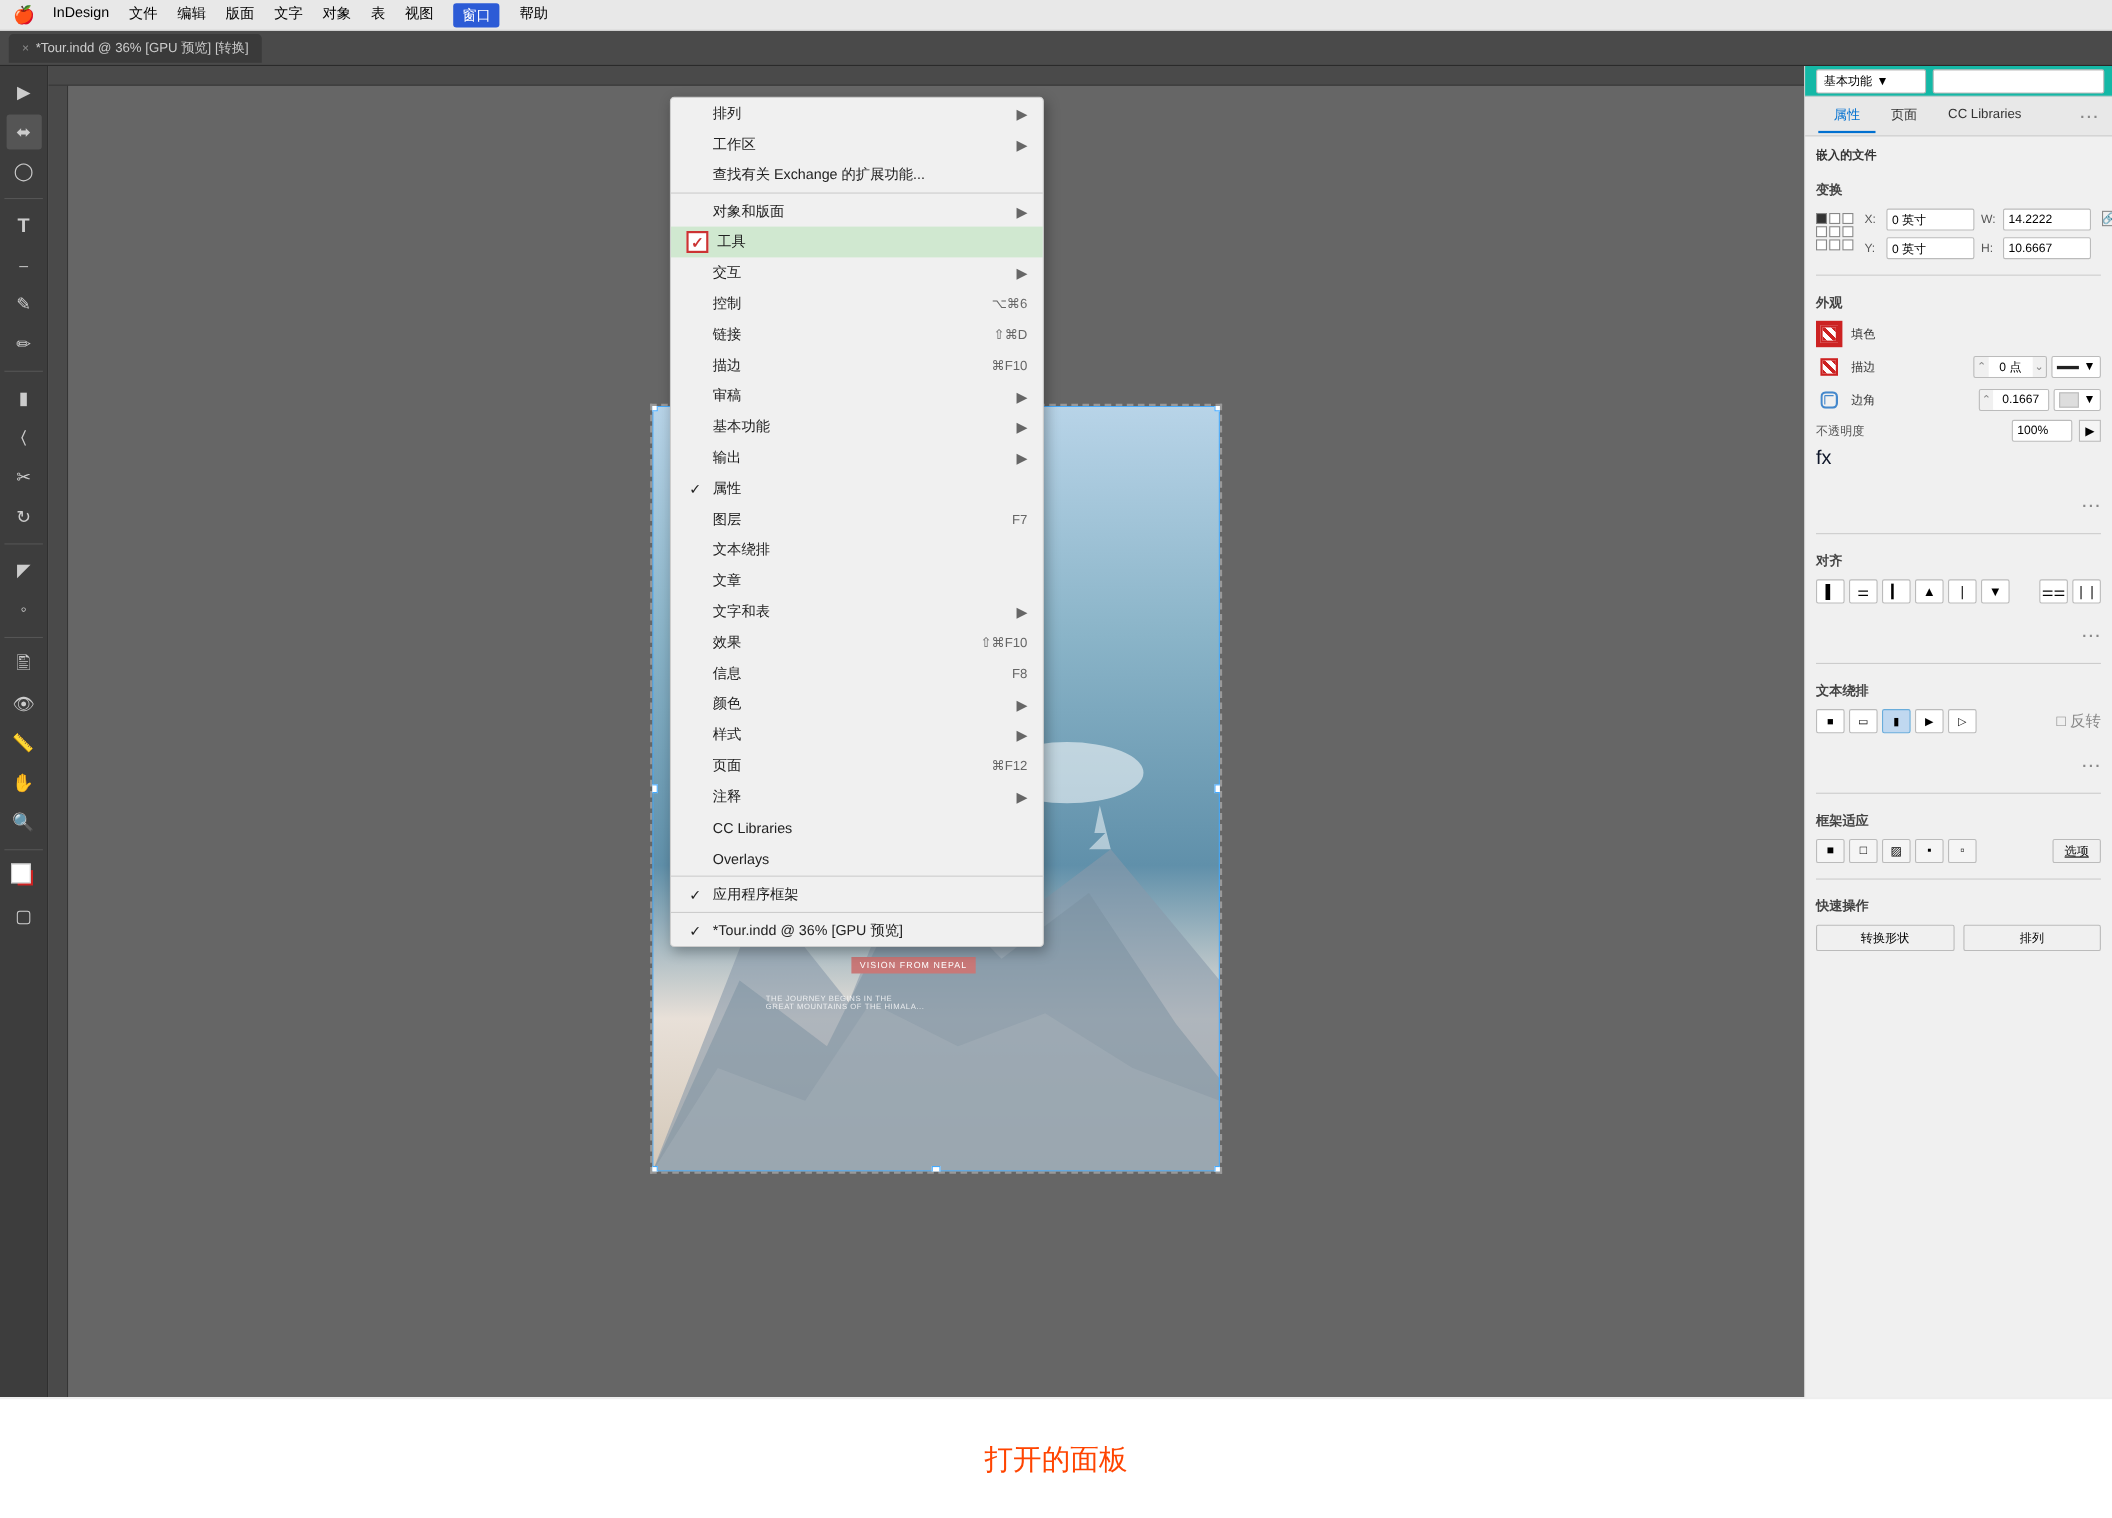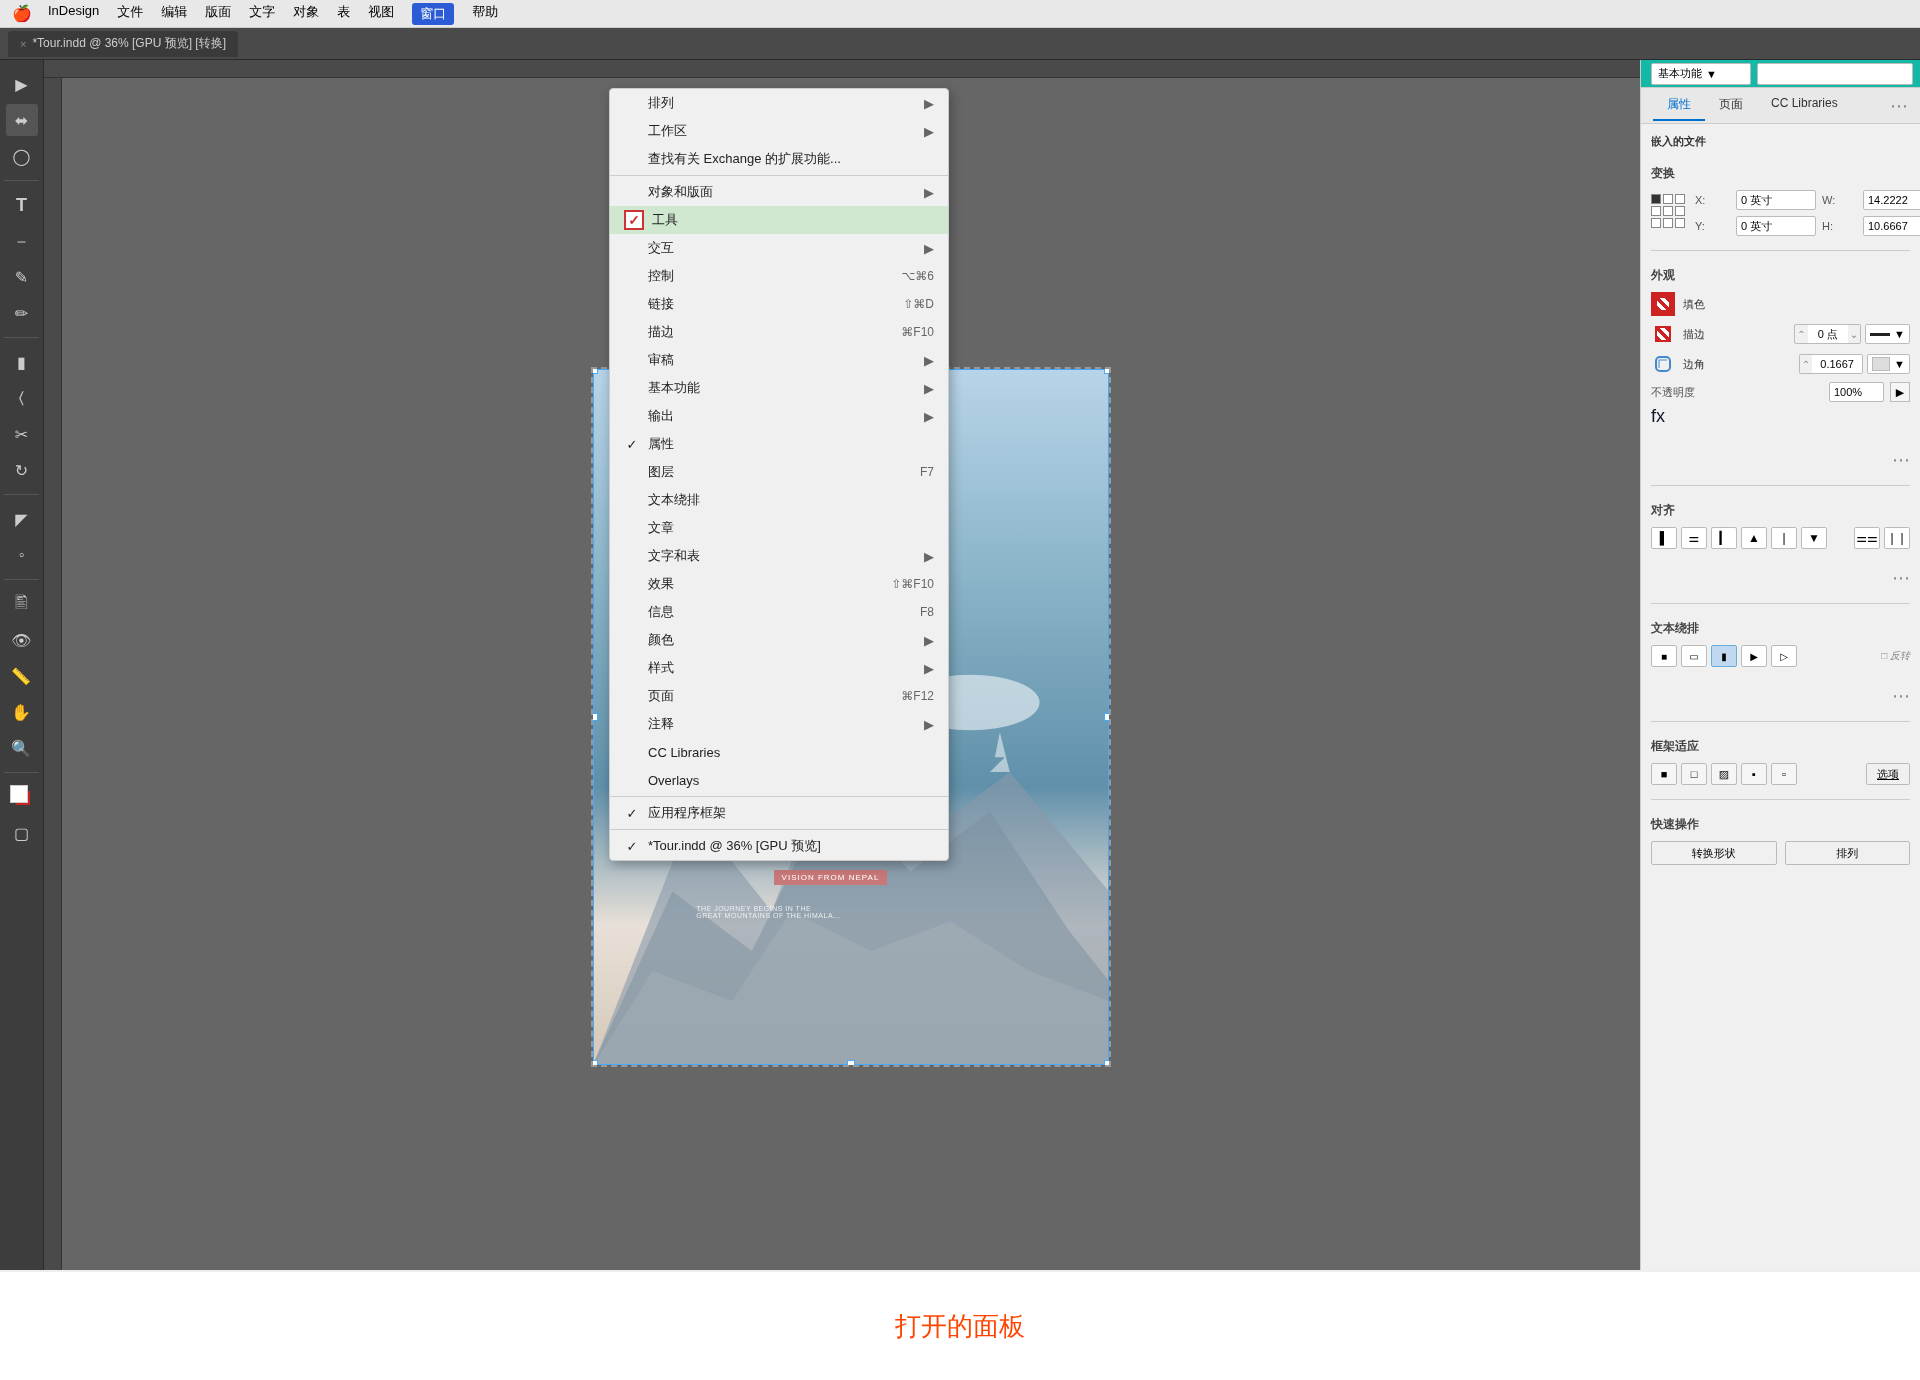--- a/index.html
+++ b/index.html
@@ -143,21 +143,21 @@
     .section-title { font-size: 11px; color: #333; font-weight: 600; margin-bottom: 8px; }
     .transform-grid {
       display: grid; grid-template-columns: 1fr 1fr; gap: 6px;
     }
     .transform-item {
       display: flex; align-items: center; gap: 4px;
     }
     .transform-label { font-size: 11px; color: #555; width: 16px; }
     .transform-input {
       height: 20px; border: 1px solid #bbb; background: #fff;
-      font-size: 11px; padding: 0 4px; border-radius: 2px; width: 80px; margin-left: 21px;
+      font-size: 11px; padding: 0 4px; border-radius: 2px; width: 80px;
     }
     .divider { height: 1px; background: #ccc; margin: 10px 0; }
     .section-label { font-size: 12px; color: #444; font-weight: 700; margin-bottom: 8px; margin-top: 16px; }
     .appearance-row {
       display: flex; align-items: center; gap: 8px; margin-bottom: 6px;
     }
     .dropdown-btn {
       height: 20px; border: 1px solid #bbb; background: #fff;
       font-size: 11px; padding: 0 4px; border-radius: 2px; min-width: 40px;
       display: flex; align-items: center; gap: 4px; cursor: pointer;
@@ -663,21 +663,21 @@
 
         <div class="panel-section">
           <div class="section-label">文本绕排</div>
           <div class="text-wrap-row">
             <div class="wrap-btn">■</div>
             <div class="wrap-btn">▭</div>
             <div class="wrap-btn active" style="background:#c0d8f0;border-color:#6aaddb;">▮</div>
             <div class="wrap-btn">▶</div>
             <div class="wrap-btn">▷</div>
             <div style="flex:1;"></div>
-            <span style="font-size:10px;color:#888;cursor:pointer;font-style:italic;">□ 反转</span>
+            <span style="font-size:14px;color:#888;cursor:pointer;">□ 反转</span>
           </div>
         </div>
 
         <div class="panel-more">
           <span class="more-btn">⋯</span>
         </div>
 
         <div class="divider"></div>
 
         <div class="panel-section">

